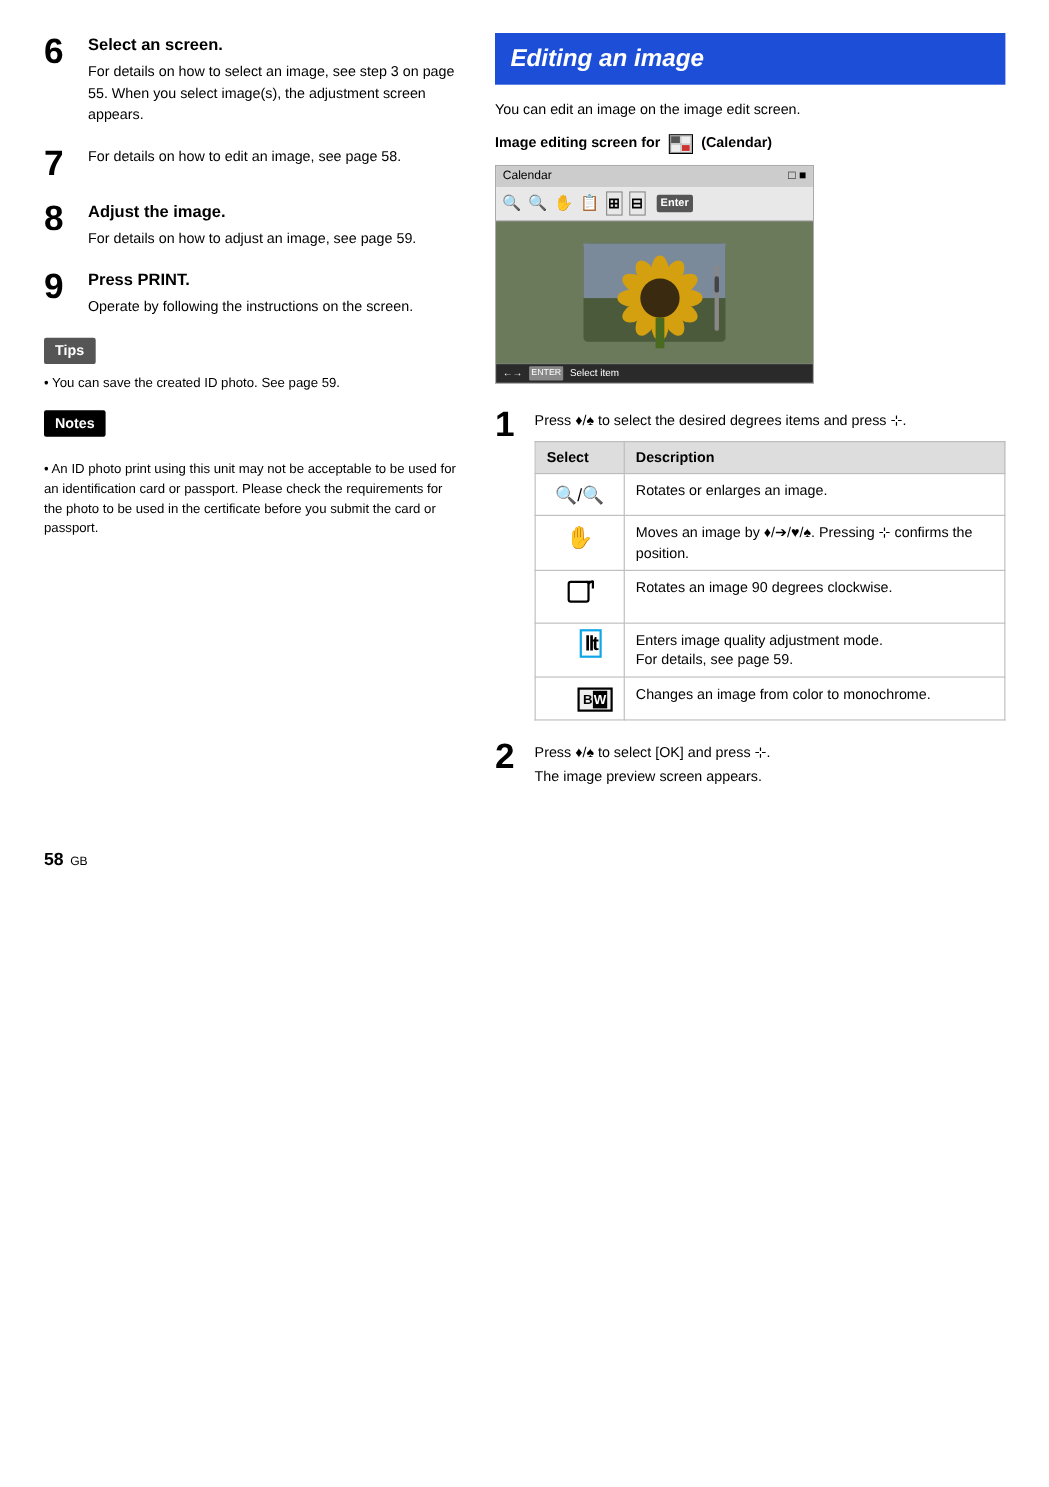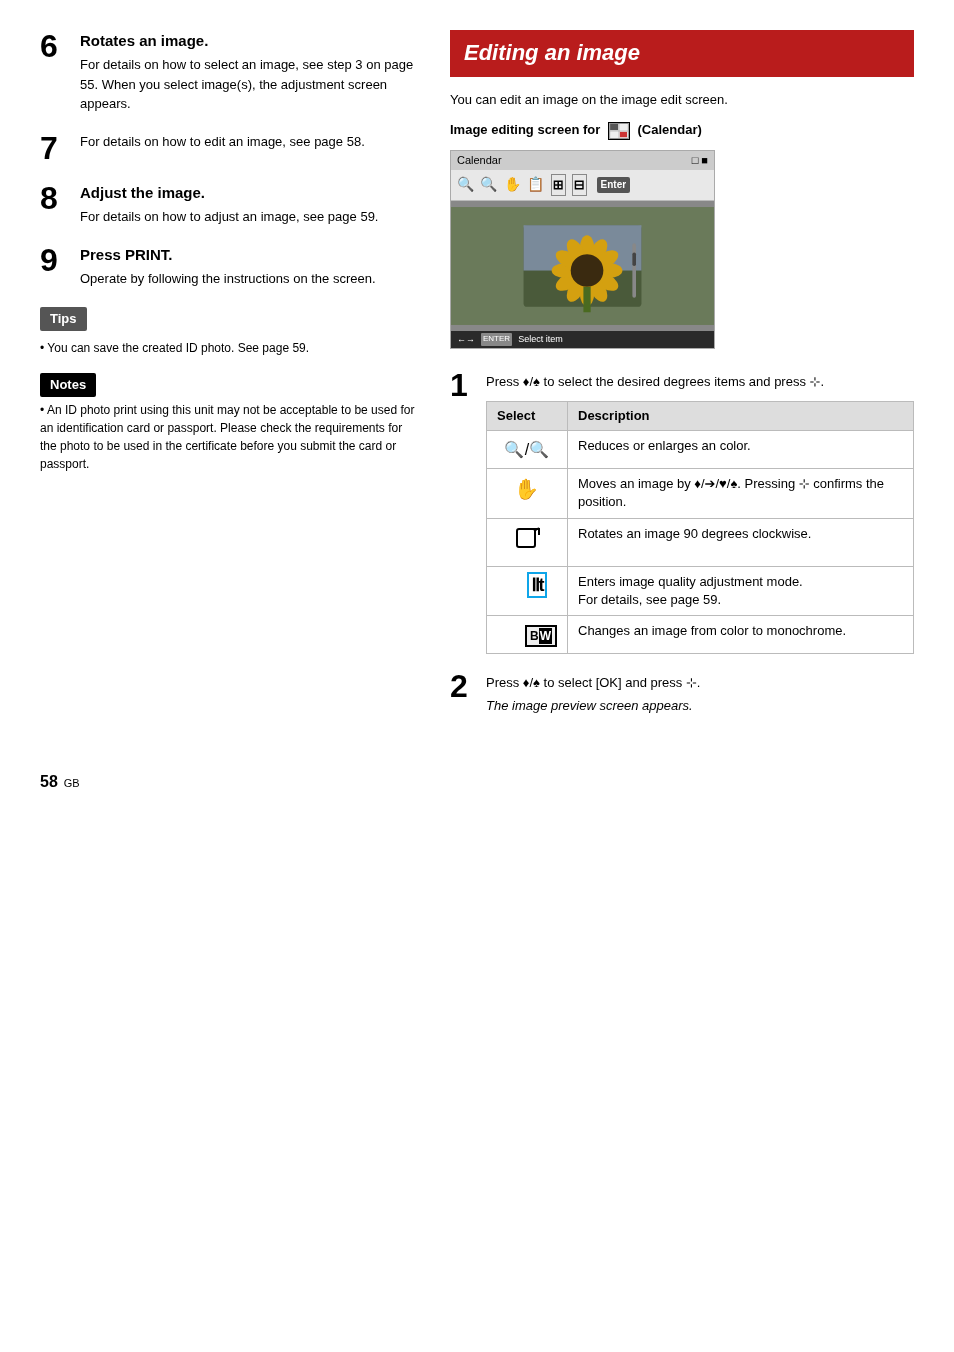--- a/index.html
+++ b/index.html
@@ -67,21 +67,21 @@
       display: inline-block;
       border-radius: 2px;
     }
 
     .notes-box {
       background: #000;
       color: #fff;
       padding: 3px 10px;
       font-weight: bold;
       font-size: 13px;
-      margin-bottom: 0;
+      margin-bottom: 16px;
       display: inline-block;
       border-radius: 2px;
     }
 
     .callout-section {
       margin-top: 12px;
       margin-bottom: 12px;
     }
 
     .callout-content {
@@ -89,21 +89,21 @@
       line-height: 1.5;
       padding: 4px 0;
     }
 
     .bullet-item::before {
       content: "• ";
     }
 
     
     .section-header {
-      background: #b91c1c;
+      background: #1d4ed8;
       color: #fff;
       font-size: 22px;
       font-weight: bold;
       padding: 8px 14px;
       margin-bottom: 14px;
       font-style: italic;
     }
 
     .intro-text {
       font-size: 13px;
@@ -112,21 +112,21 @@
 
     .sub-heading {
       font-size: 13px;
       font-weight: bold;
       margin-bottom: 10px;
     }
 
     
     .screen-mockup {
       border: 1px solid #aaa;
-      width: 265px;
+      width: 290px;
       margin-bottom: 20px;
       background: #f0f0f0;
     }
 
     .screen-titlebar {
       background: #ccc;
       padding: 2px 6px;
       display: flex;
       justify-content: space-between;
       align-items: center;
@@ -233,21 +233,21 @@
 </head>
 <body>
 
 <div class="page-container">
 
   <div class="left-column">
 
     <div class="step">
       <div class="step-number">6</div>
       <div class="step-content">
-        <div class="step-title">Rotates an image.</div>
+        <div class="step-title">Select an screen.</div>
         <div class="step-body">For details on how to select an image, see step 3 on page 55. When you select image(s), the adjustment screen appears.</div>
       </div>
     </div>
 
     <div class="step">
       <div class="step-number">7</div>
       <div class="step-content">
         <div class="step-body">For details on how to edit an image, see page 58.</div>
       </div>
     </div>
@@ -370,21 +370,21 @@
             </tr>
           </thead>
           <tbody>
 
             <tr>
               <td class="icon-cell">
                 <span style="font-size:16px;">
                   🔍/🔍
                 </span>
               </td>
-              <td>Reduces or enlarges an color.</td>
+              <td>Rotates or enlarges an image.</td>
             </tr>
 
             <tr>
               <td class="icon-cell">
                 <span style="font-size:20px;">✋</span>
               </td>
               <td>
                 Moves an image by ♦/➔/♥/♠. Pressing ⊹ confirms the position.
               </td>
             </tr>
@@ -419,21 +419,21 @@
             </tr>
           </tbody>
         </table>
       </div>
     </div>
 
     <div class="right-step">
       <div class="right-step-number">2</div>
       <div class="right-step-content">
         <div>Press ♦/♠ to select [OK] and press ⊹.</div>
-        <div style="margin-top:4px;font-style:italic;">The image preview screen appears.</div>
+        <div style="margin-top:4px;">The image preview screen appears.</div>
       </div>
     </div>
 
   </div>
 
 </div>
 
 <div class="page-footer">
   <span class="page-number">58</span>
   <span class="page-gb">GB</span>

